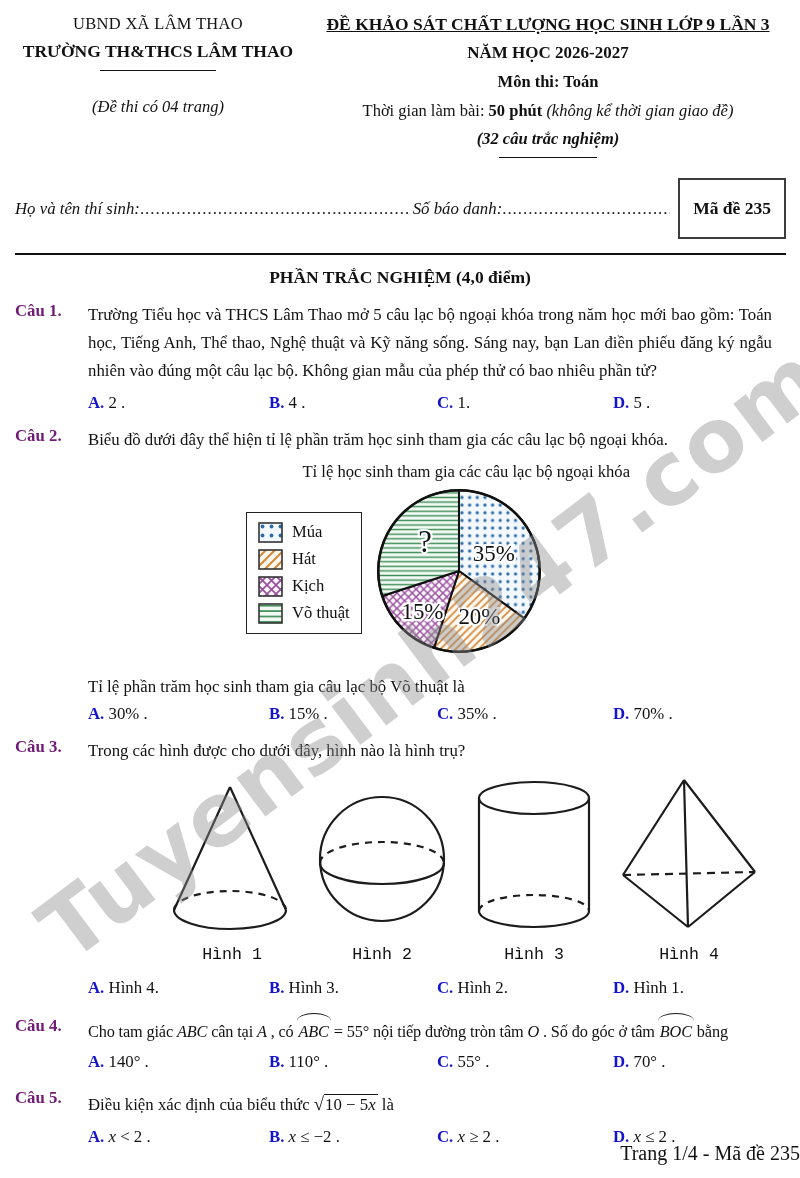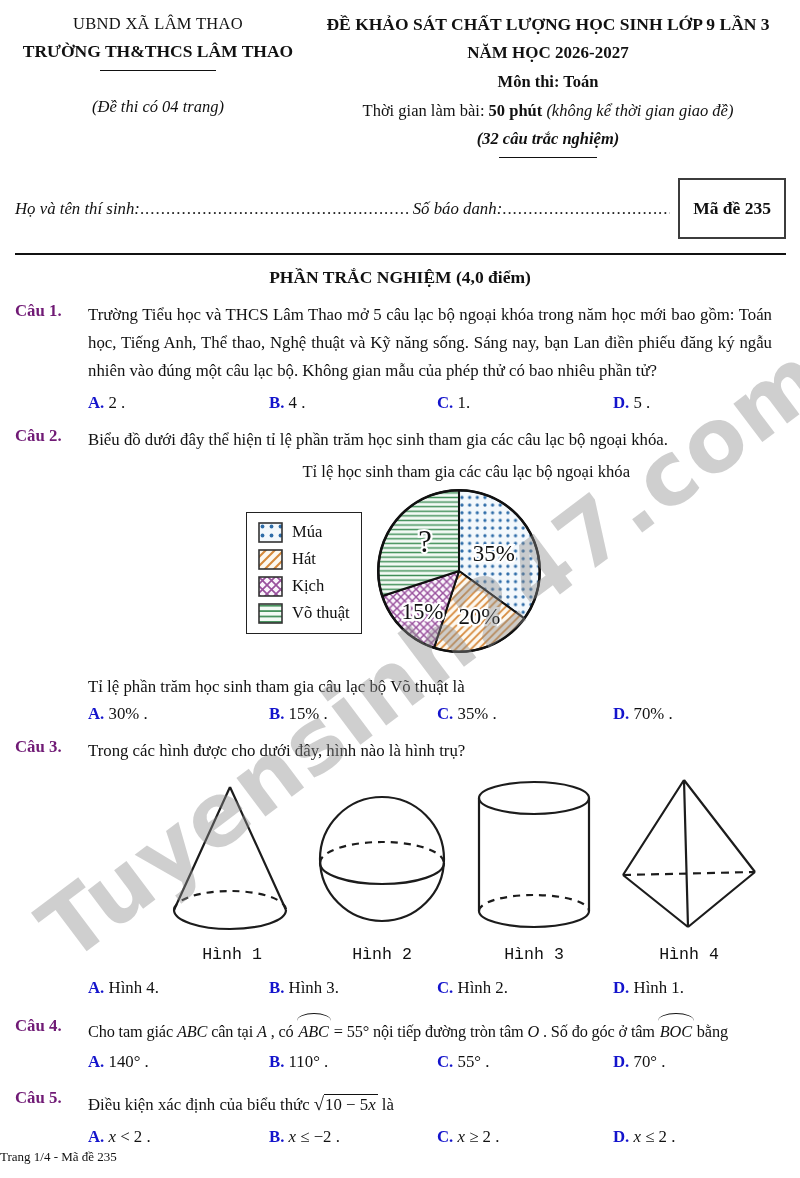--- a/index.html
+++ b/index.html
@@ -17,21 +17,21 @@
     color:rgba(140,140,140,0.42); z-index:9; pointer-events:none;
   }
   
   .header { display:flex; padding:14px 12px 0 8px; }
   .h-left { width:300px; text-align:center; }
   .h-left .l1 { font-size:16.5px; letter-spacing:0.3px; }
   .h-left .l2 { font-size:17.5px; font-weight:bold; margin-top:7px; }
   .uline-left { width:116px; border-top:1.7px solid #111; margin:8px auto 0; }
   .h-left .note { font-style:italic; font-size:16.5px; margin-top:26px; }
   .h-right { flex:1; text-align:center; }
-  .h-right .t1 { font-size:17.5px; font-weight:bold; }
+  .h-right .t1 { font-size:17.5px; font-weight:bold;text-decoration:underline; }
   .h-right .t2 { font-size:17px;   font-weight:bold; margin-top:8px; }
   .h-right .t3 { font-size:16.5px; font-weight:bold; margin-top:9px; }
   .h-right .t4 { font-size:16.5px; margin-top:9px; }
   .h-right .t4 b { font-weight:bold; }
   .h-right .t4 i { font-style:italic; }
   .h-right .t5 { font-size:16.5px; font-weight:bold; font-style:italic; margin-top:8px; }
   .uline-right { width:98px; border-top:1.8px solid #111; margin:8px auto 0; }
   
   .student-row { display:flex; align-items:center; margin:20px 14px 0 15px; font-style:italic; font-size:16.8px; }
   .leader { overflow:hidden; white-space:nowrap; font-style:normal; color:#222; }
@@ -71,21 +71,21 @@
   
   .arc { position:relative; display:inline-block; padding:2px 1px 0; }
   .arc::before {
     content:""; position:absolute; left:-1px; right:-1px; top:-3px; height:7px;
     border-top:1.6px solid #111; border-radius:50% 50% 0 0 / 100% 100% 0 0;
   }
   .sqrt { white-space:nowrap; }
   .sqrt .radical { font-size:1.12em; }
   .sqrt .rad { border-top:1.4px solid #111; padding:0 2px 0 1px; }
   
-  .footer { position:absolute; left:0; bottom:13px; width:100%; text-align:left; font-size:13px; }
+  .footer { position:absolute; left:0; bottom:13px; width:100%; text-align:right; font-size:20px; }
   .hidden-defs { position:absolute; width:0; height:0; }
 </style>
 </head>
 <body>
 
 <div class="page">
 
   <svg class="hidden-defs" aria-hidden="true">
     <defs>
       <pattern id="pat-dots" width="9" height="9" patternUnits="userSpaceOnUse">

